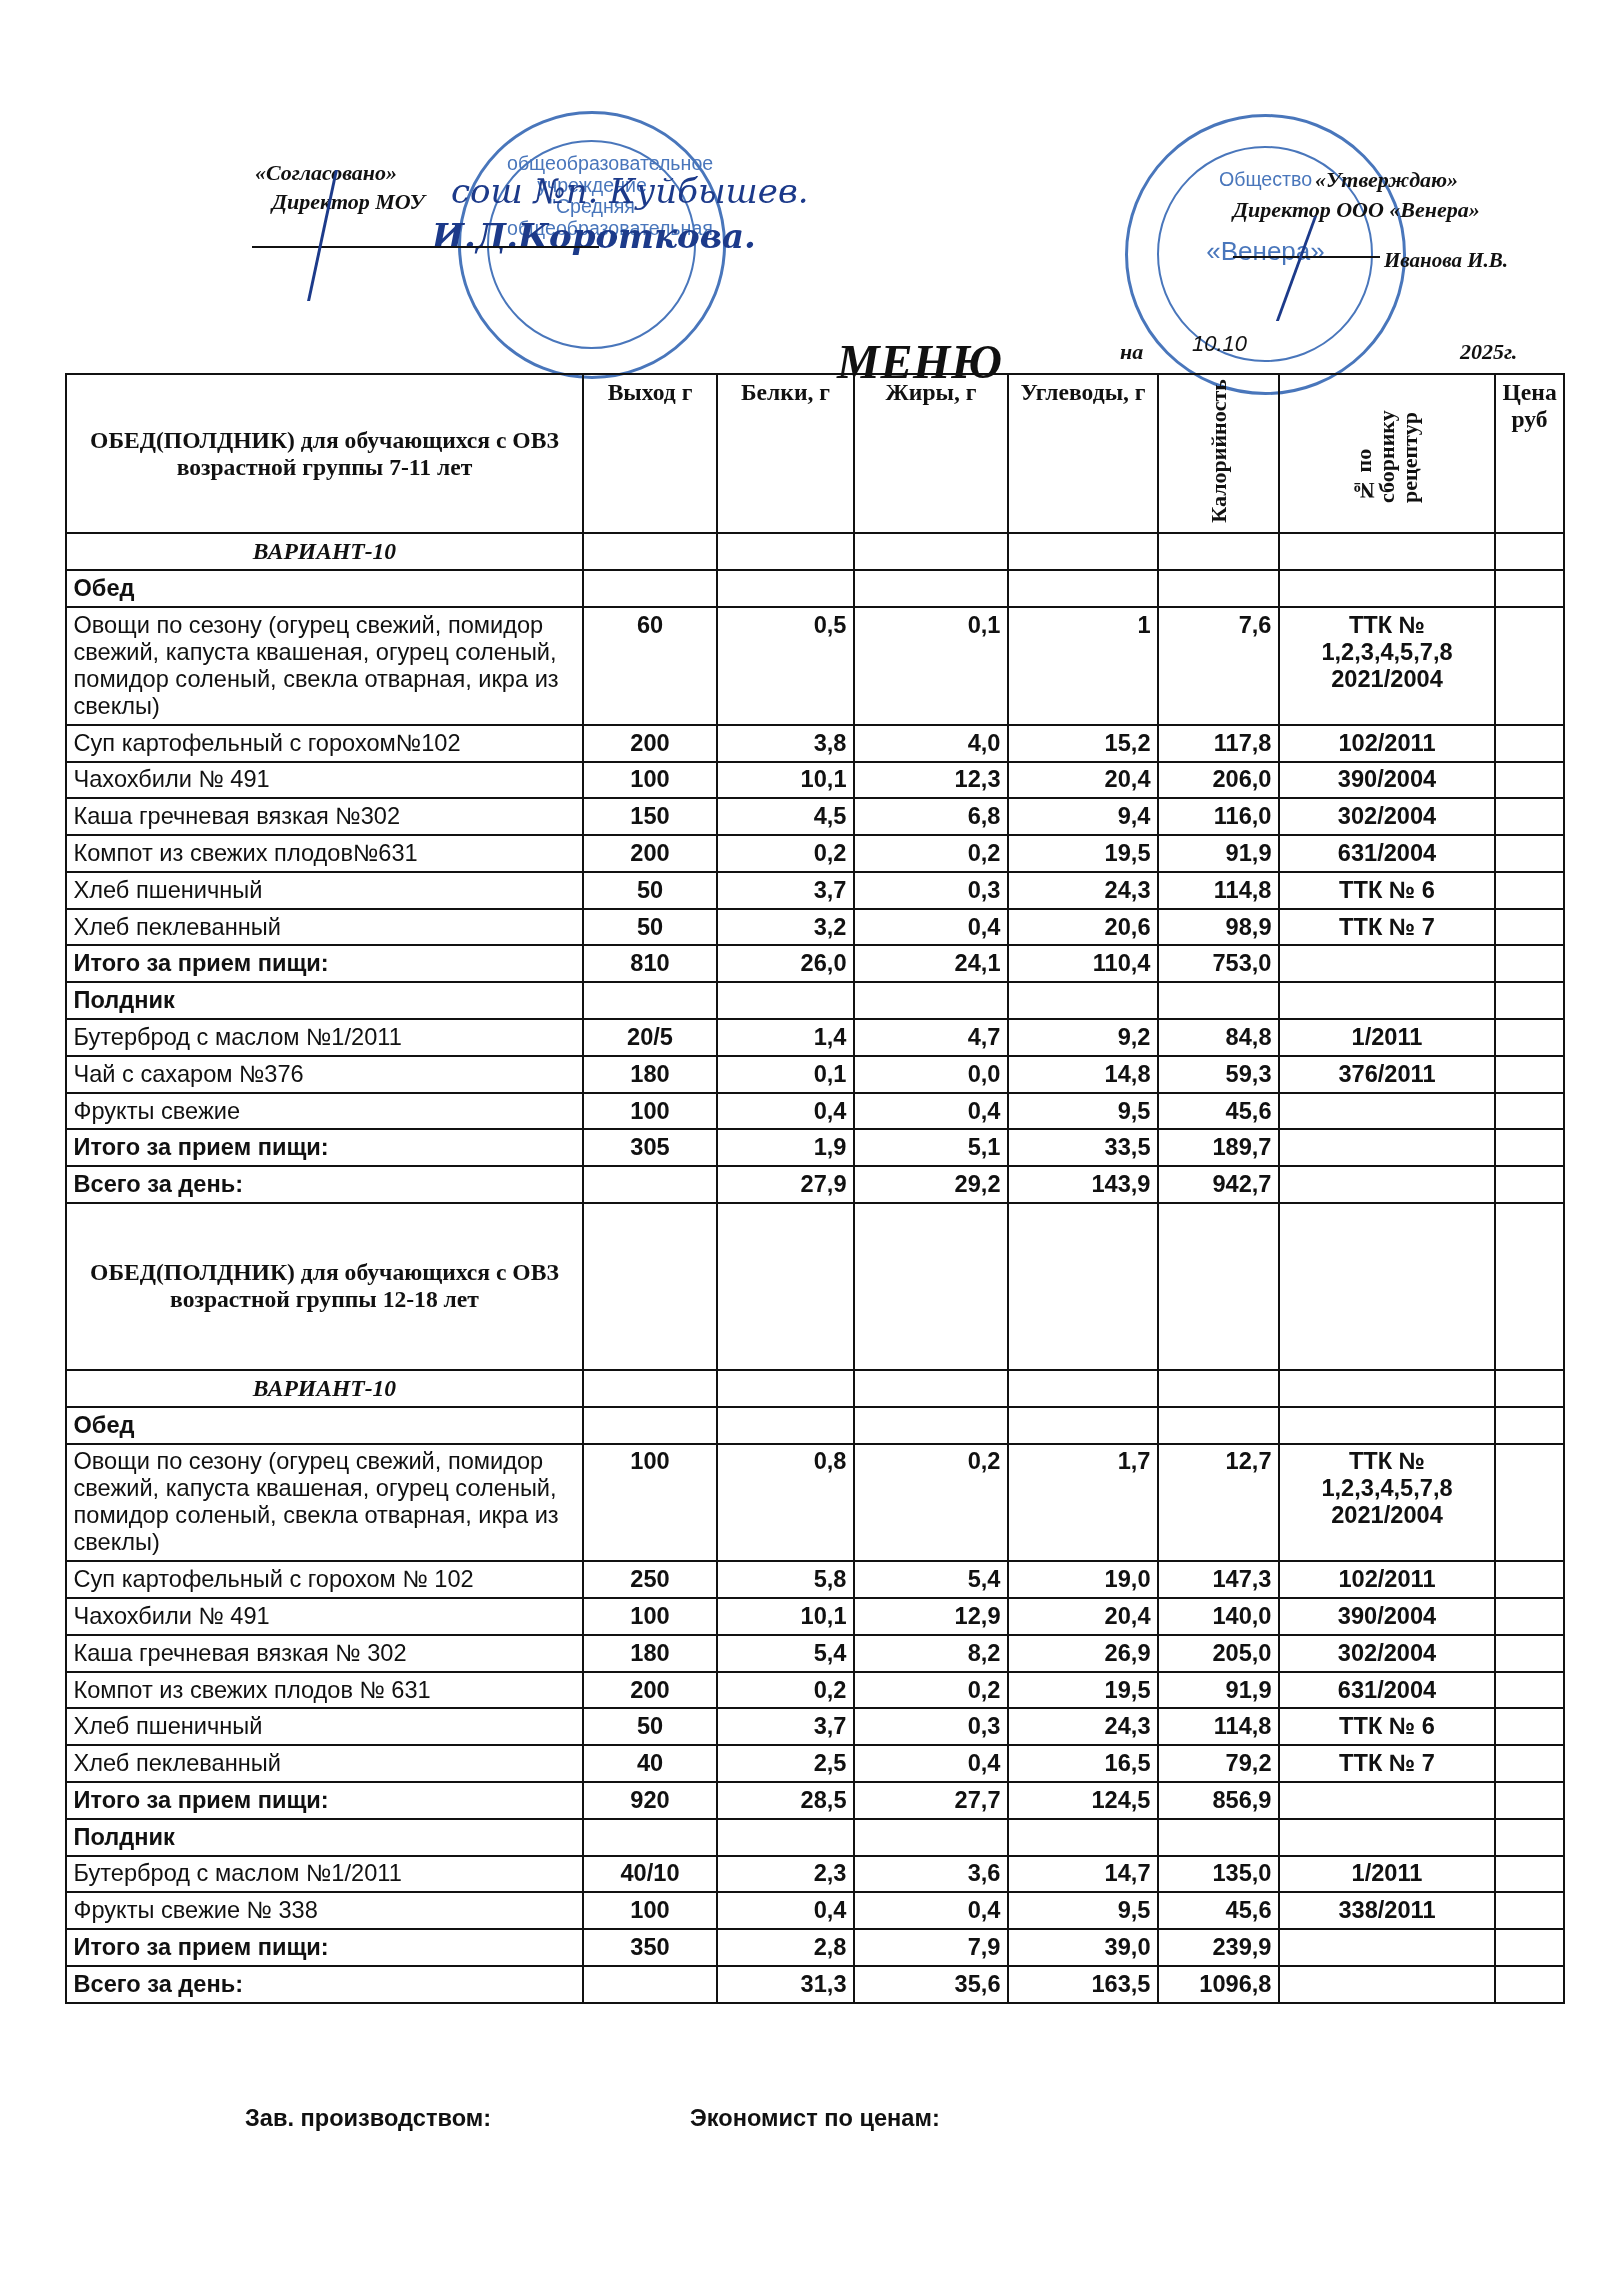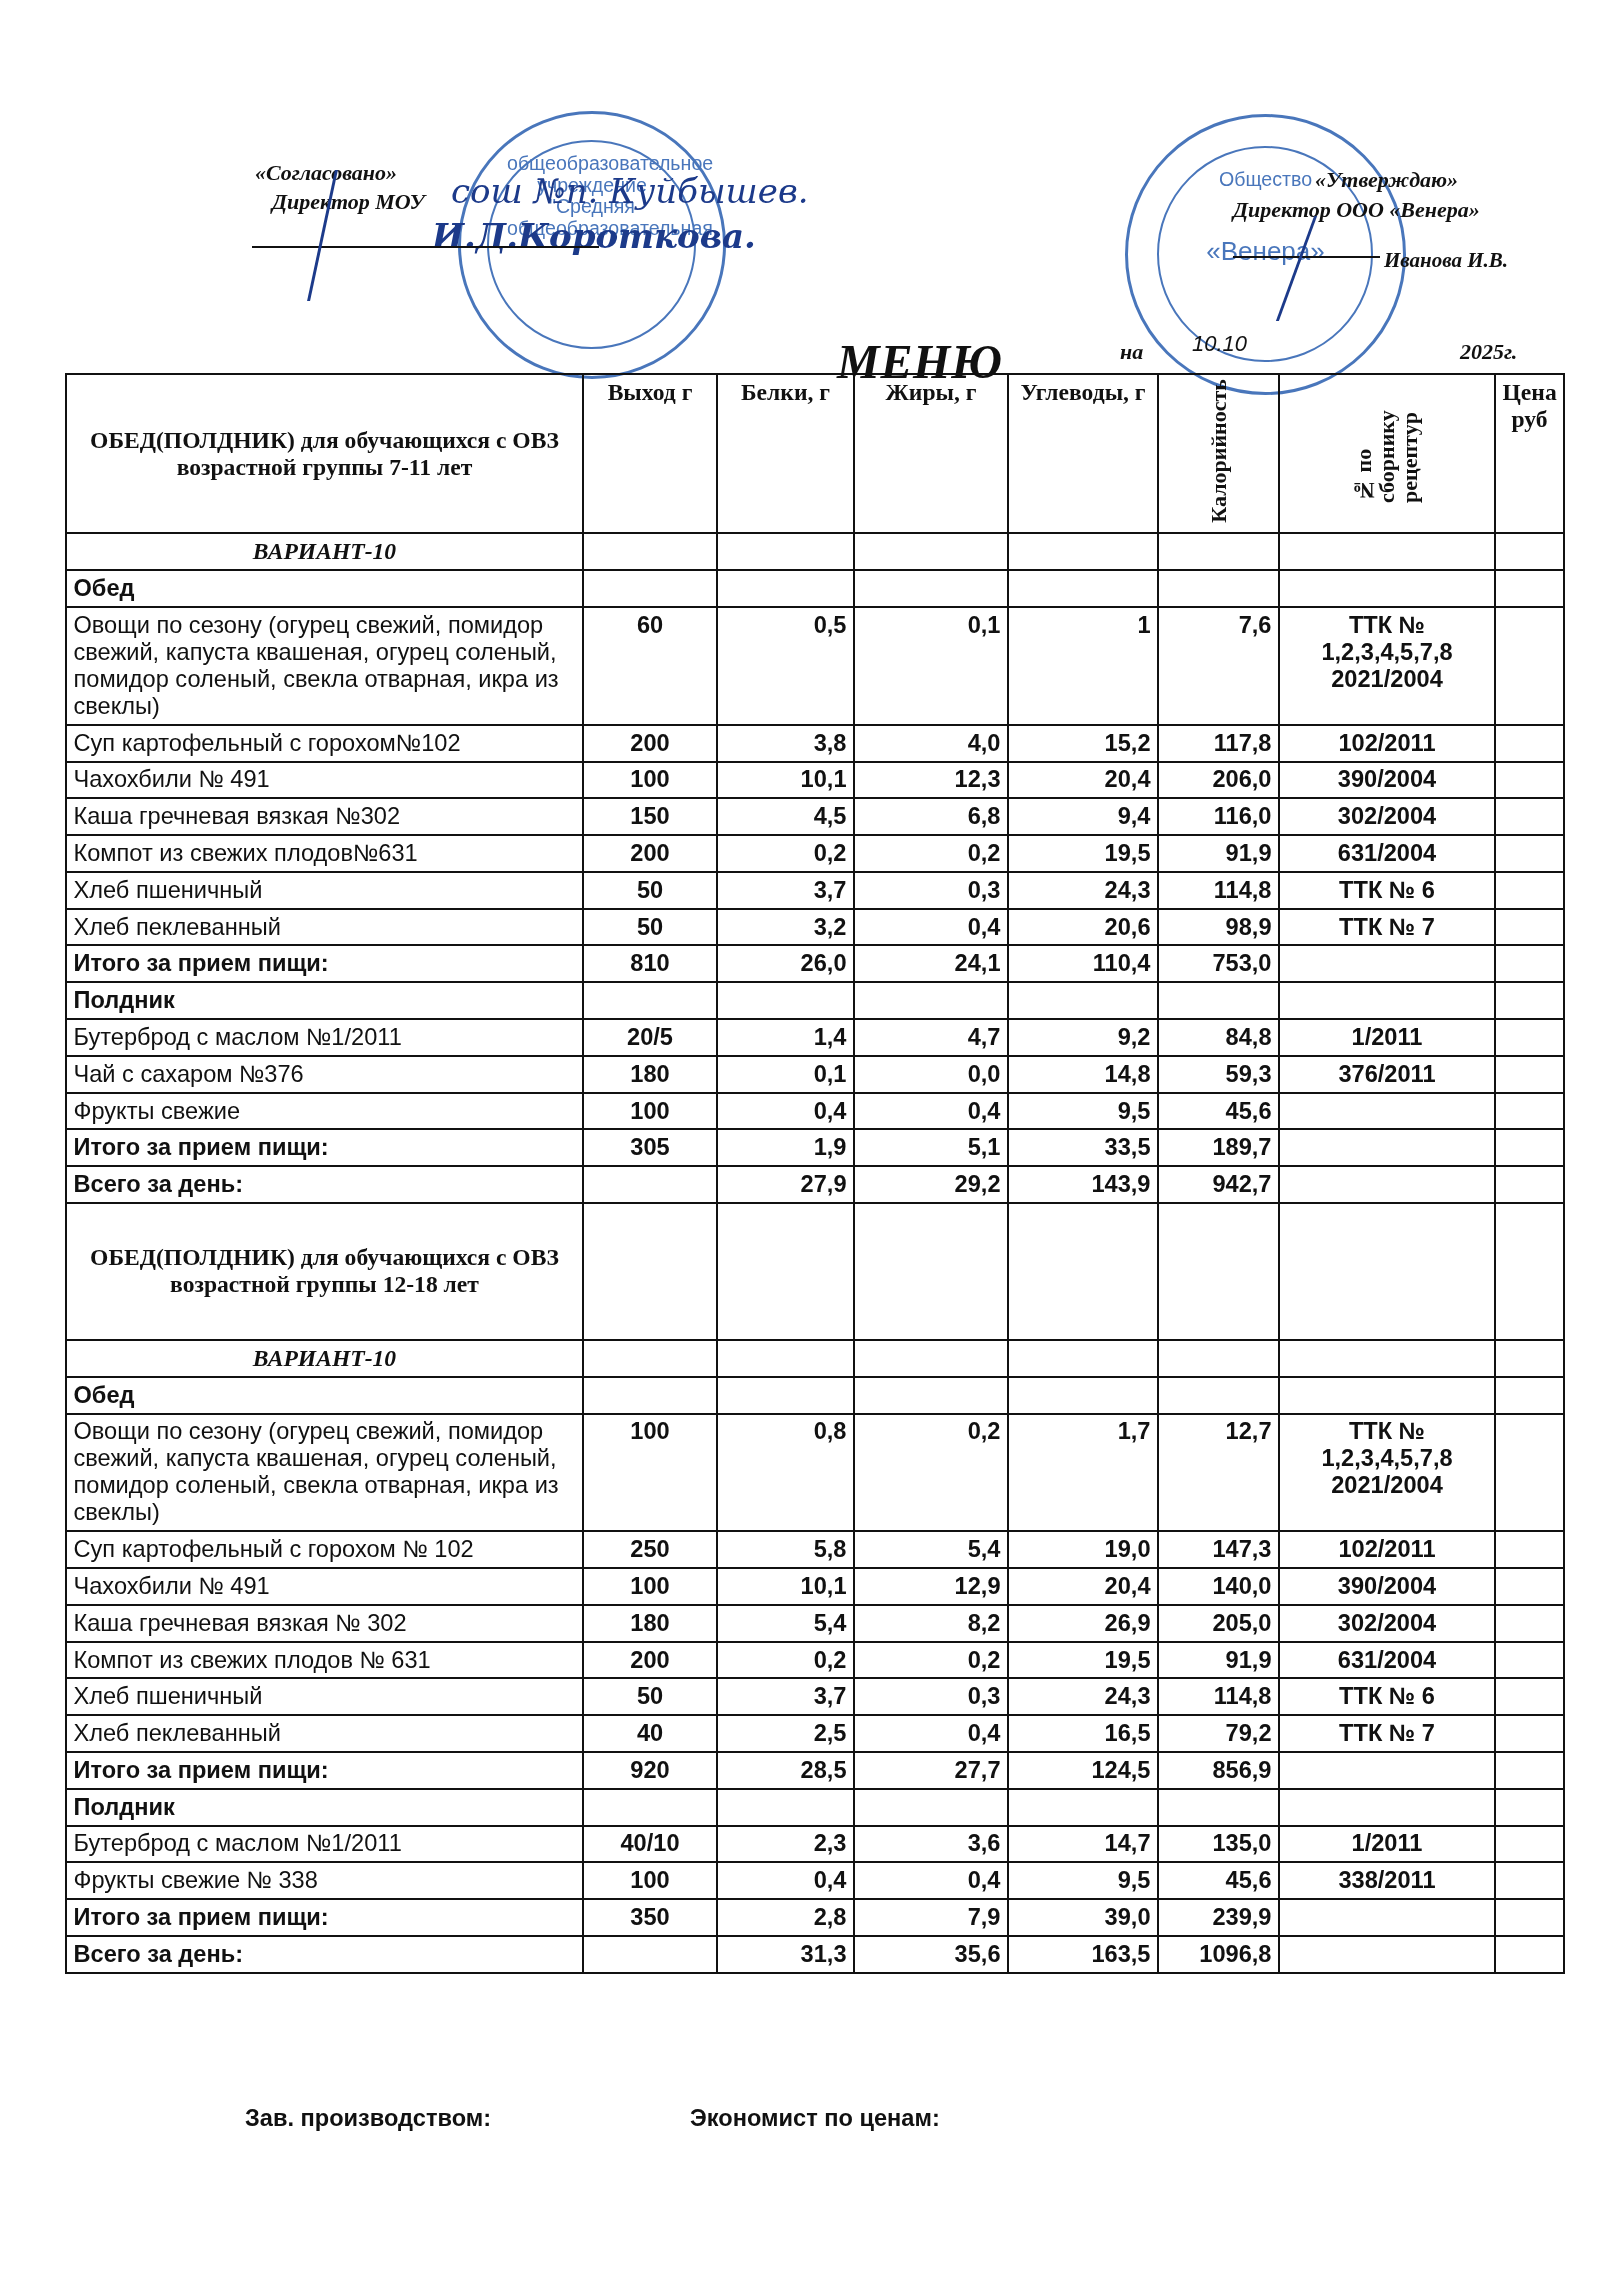--- a/index.html
+++ b/index.html
@@ -240,21 +240,21 @@
       <tr class="bold">
         <td class="name">Всего за день:</td>
         <td class="ctr"></td>
         <td class="num">27,9</td>
         <td class="num">29,2</td>
         <td class="num">143,9</td>
         <td class="num">942,7</td>
         <td class="ctr"></td>
         <td class="ctr"></td>
       </tr>
-      <tr class="section-title" style="height: 137px; padding-left: 28px;">
+      <tr class="section-title" style="height: 167px; padding-left: 28px;">
         <td class="name" style="font-family: &quot;Liberation Serif&quot;, serif;">ОБЕД(ПОЛДНИК) для обучающихся с ОВЗ  возрастной группы 12-18 лет</td>
         <td></td>
         <td></td>
         <td></td>
         <td></td>
         <td></td>
         <td></td>
         <td></td>
       </tr>
       <tr class="variant">

